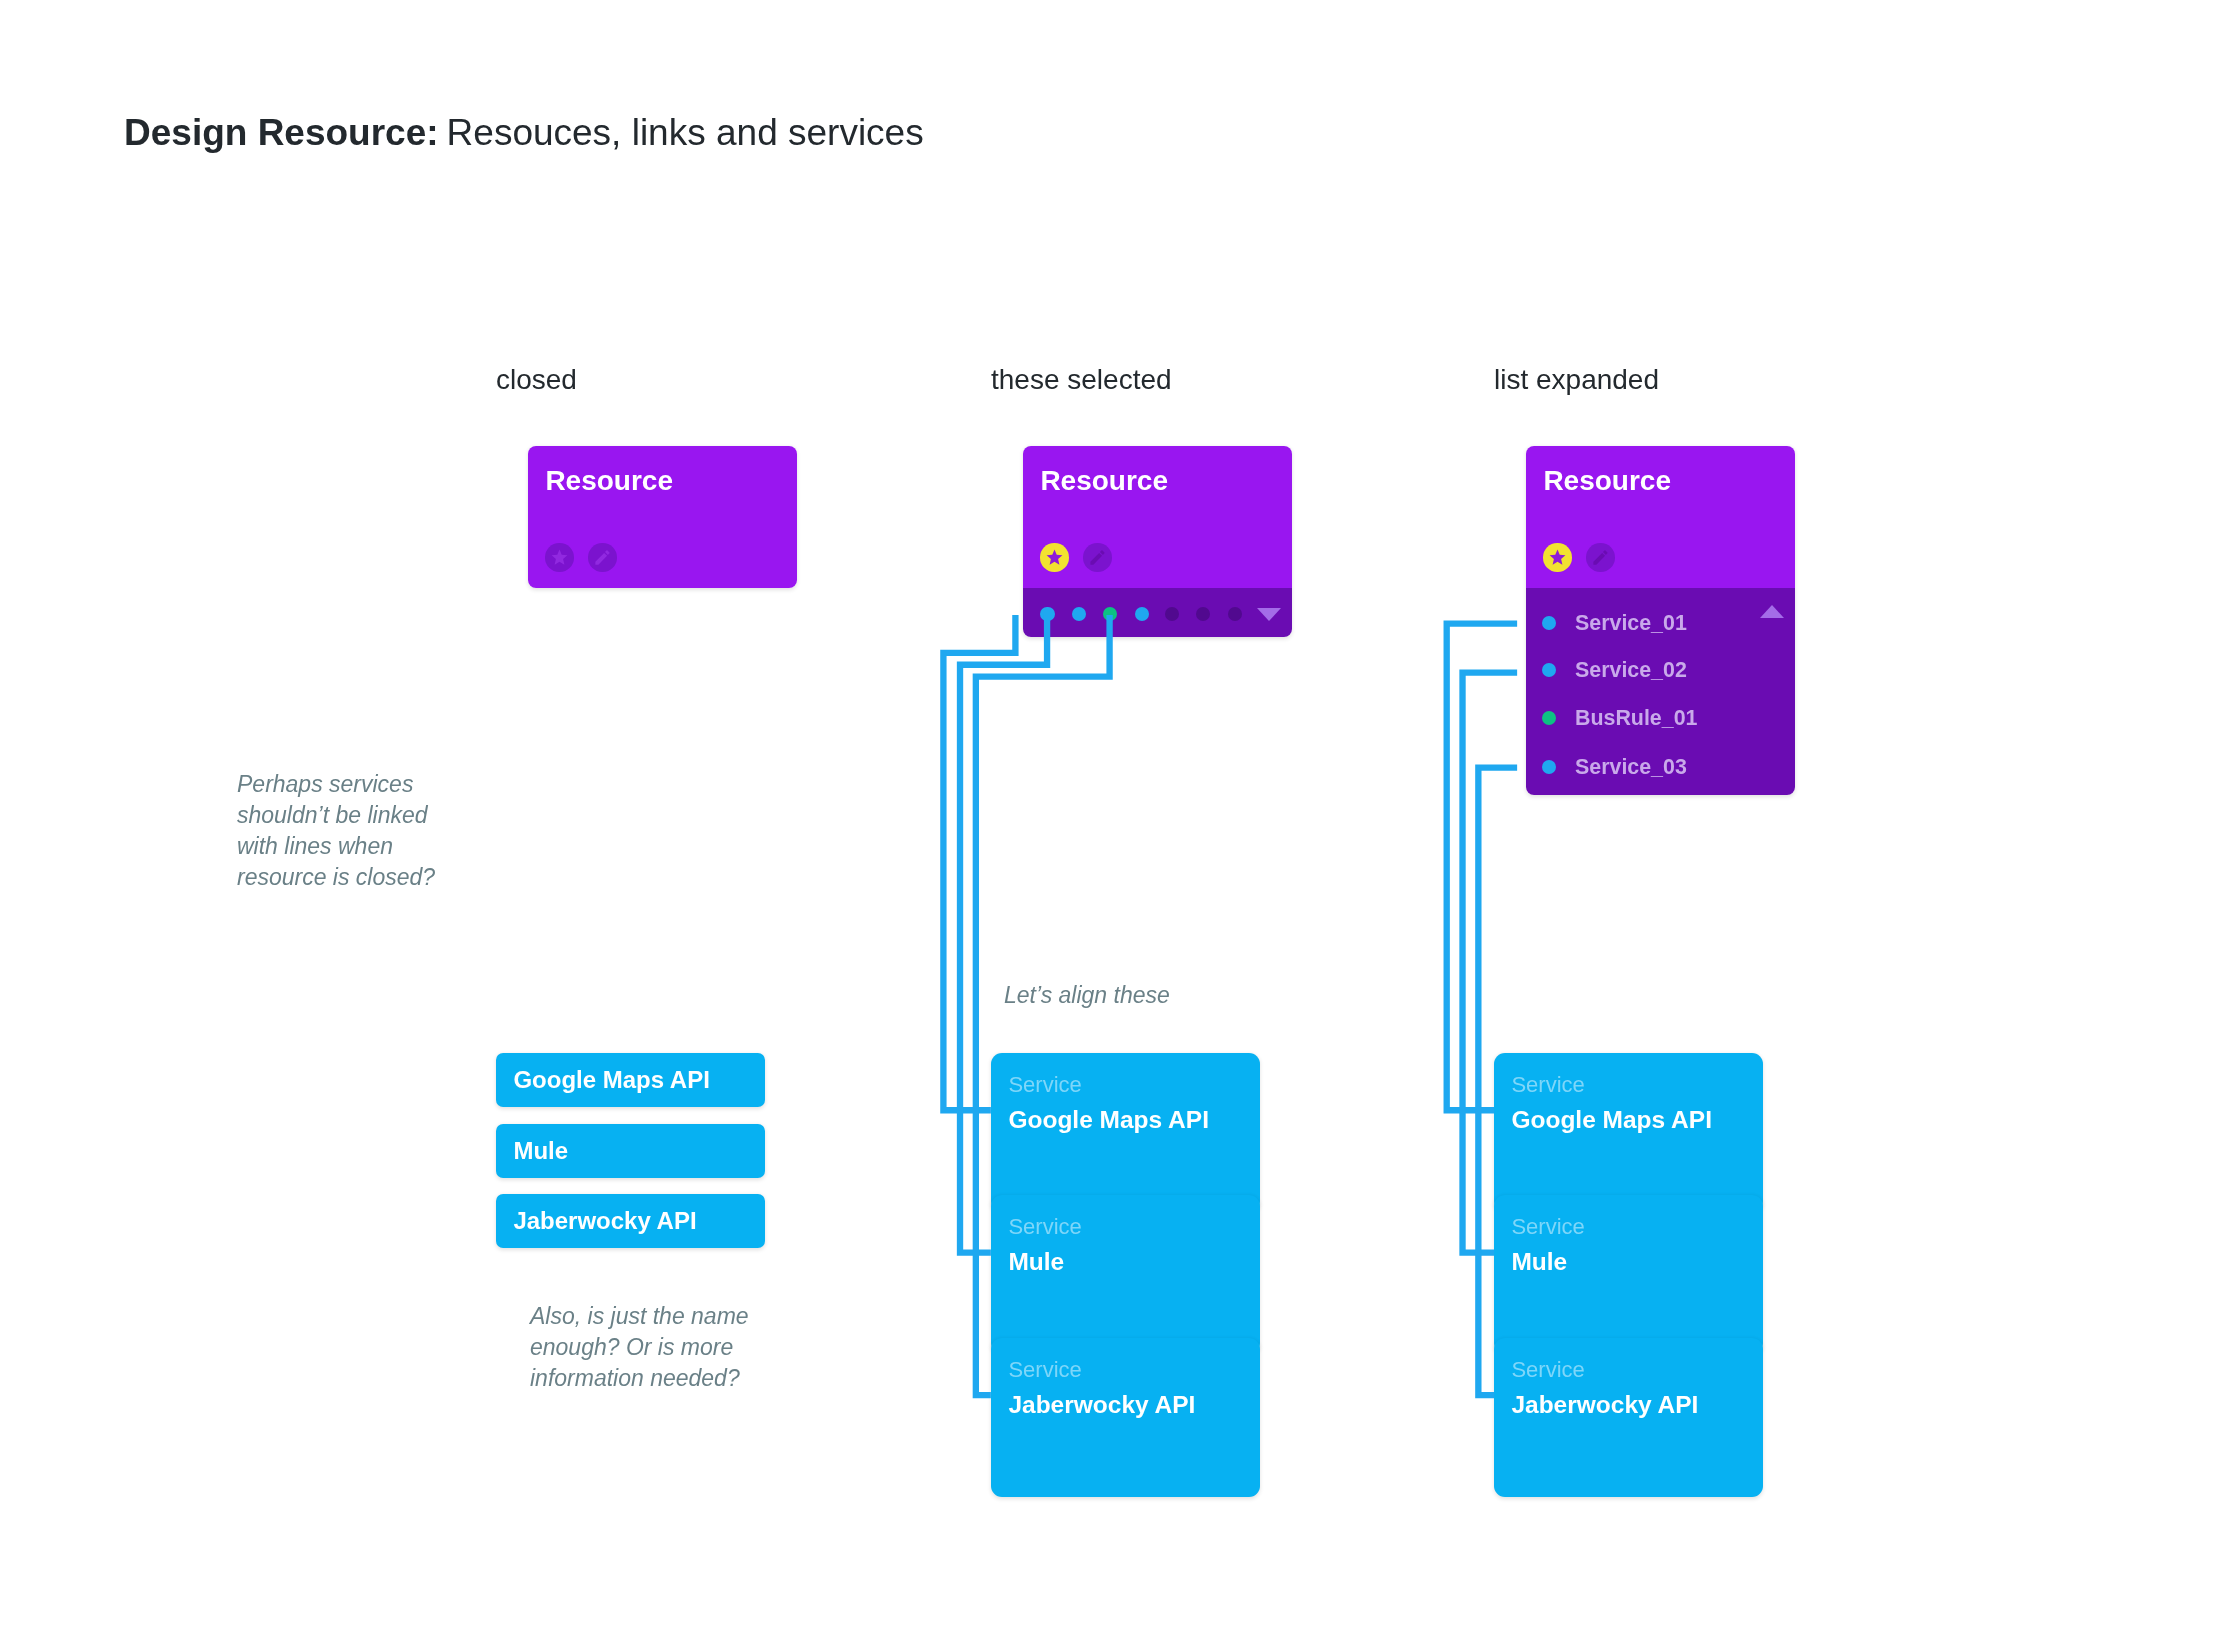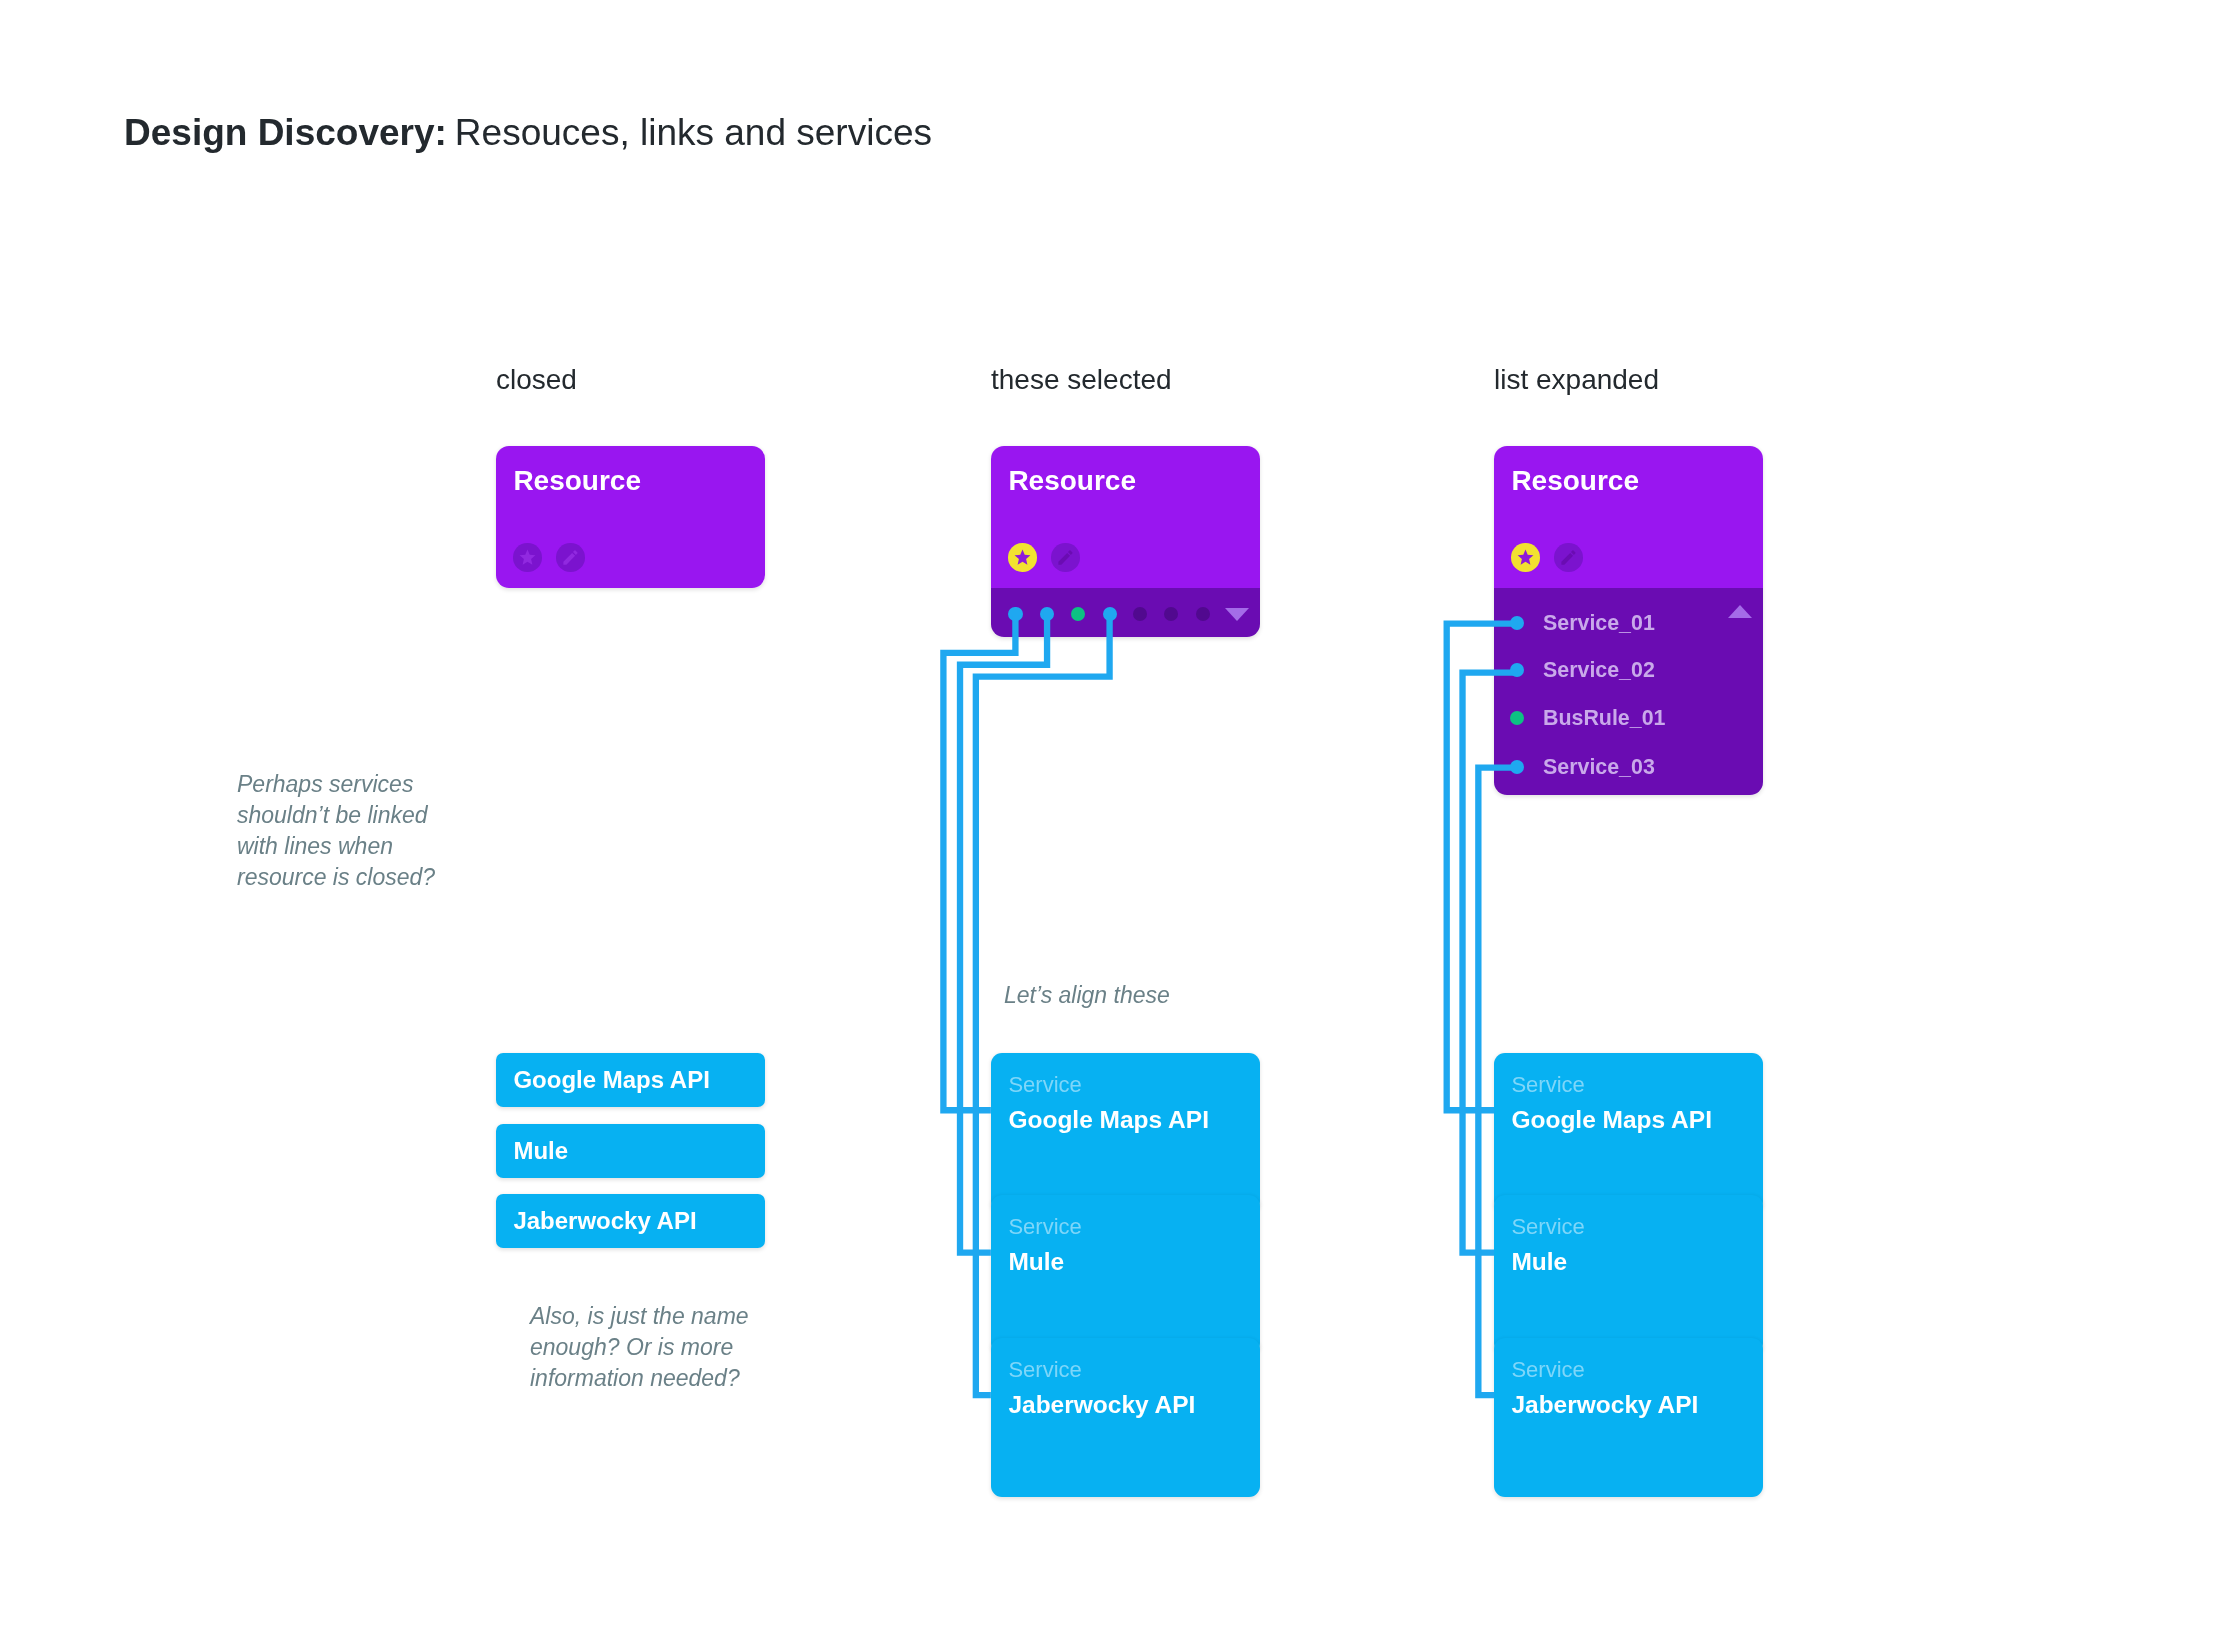--- a/index.html
+++ b/index.html
@@ -27,21 +27,21 @@
   .title{position:absolute;left:124px;top:112px;font-size:37px;color:var(--ink);letter-spacing:0;}
   .title .b{font-weight:700;}
   .title .r{font-weight:400;margin-left:8px;}
 
   .col-label{position:absolute;top:364px;font-size:28px;color:var(--ink);}
   .col-label.c1{left:496px;}
   .col-label.c2{left:991px;}
   .col-label.c3{left:1494px;}
 
   
-  .res-card{position:absolute;width:269px;border-radius:13px;overflow:hidden;box-shadow:0 1.6px 4.7px rgba(0,0,0,.12);}
+  .res-card{position:absolute;width:269px;border-radius:8px;overflow:hidden;box-shadow:0 1.6px 4.7px rgba(0,0,0,.12);margin-left:32px;}
   .res-top{position:relative;width:269px;height:142px;background:var(--res-purple);}
   .res-title{position:absolute;left:17.4px;top:19px;font-size:28px;font-weight:700;color:#fff;}
   .icon-circle{position:absolute;top:97px;width:28.5px;height:28.5px;border-radius:50%;
                background:var(--icon-circle);display:flex;align-items:center;justify-content:center;}
   .icon-circle.star{left:17.4px;}
   .icon-circle.pencil{left:60px;}
   .icon-circle.sel{background:var(--star-yellow);}
   .icon-circle svg{width:19px;height:19px;}
 
   .strip{position:relative;width:269px;height:49px;background:var(--res-dark);}
@@ -80,21 +80,21 @@
 
   .wires{position:absolute;left:0;top:0;width:2216px;height:1646px;pointer-events:none;z-index:9;}
   .wires path{fill:none;stroke:var(--link-blue);stroke-width:8;}
 </style>
 </head>
 <body>
 
 <div class="page">
 
   <div class="title">
-    <span class="b">Design Discovery:</span><span class="r">Resouces, links and services</span>
+    <span class="b">Design Resource:</span><span class="r">Resouces, links and services</span>
   </div>
 
   <div class="col-label c1">closed</div>
   <div class="col-label c2">these selected</div>
   <div class="col-label c3">list expanded</div>
 
   <div class="res-card" style="left:496px;top:446px;">
     <div class="res-top">
       <div class="res-title">Resource</div>
       <div class="icon-circle star">

